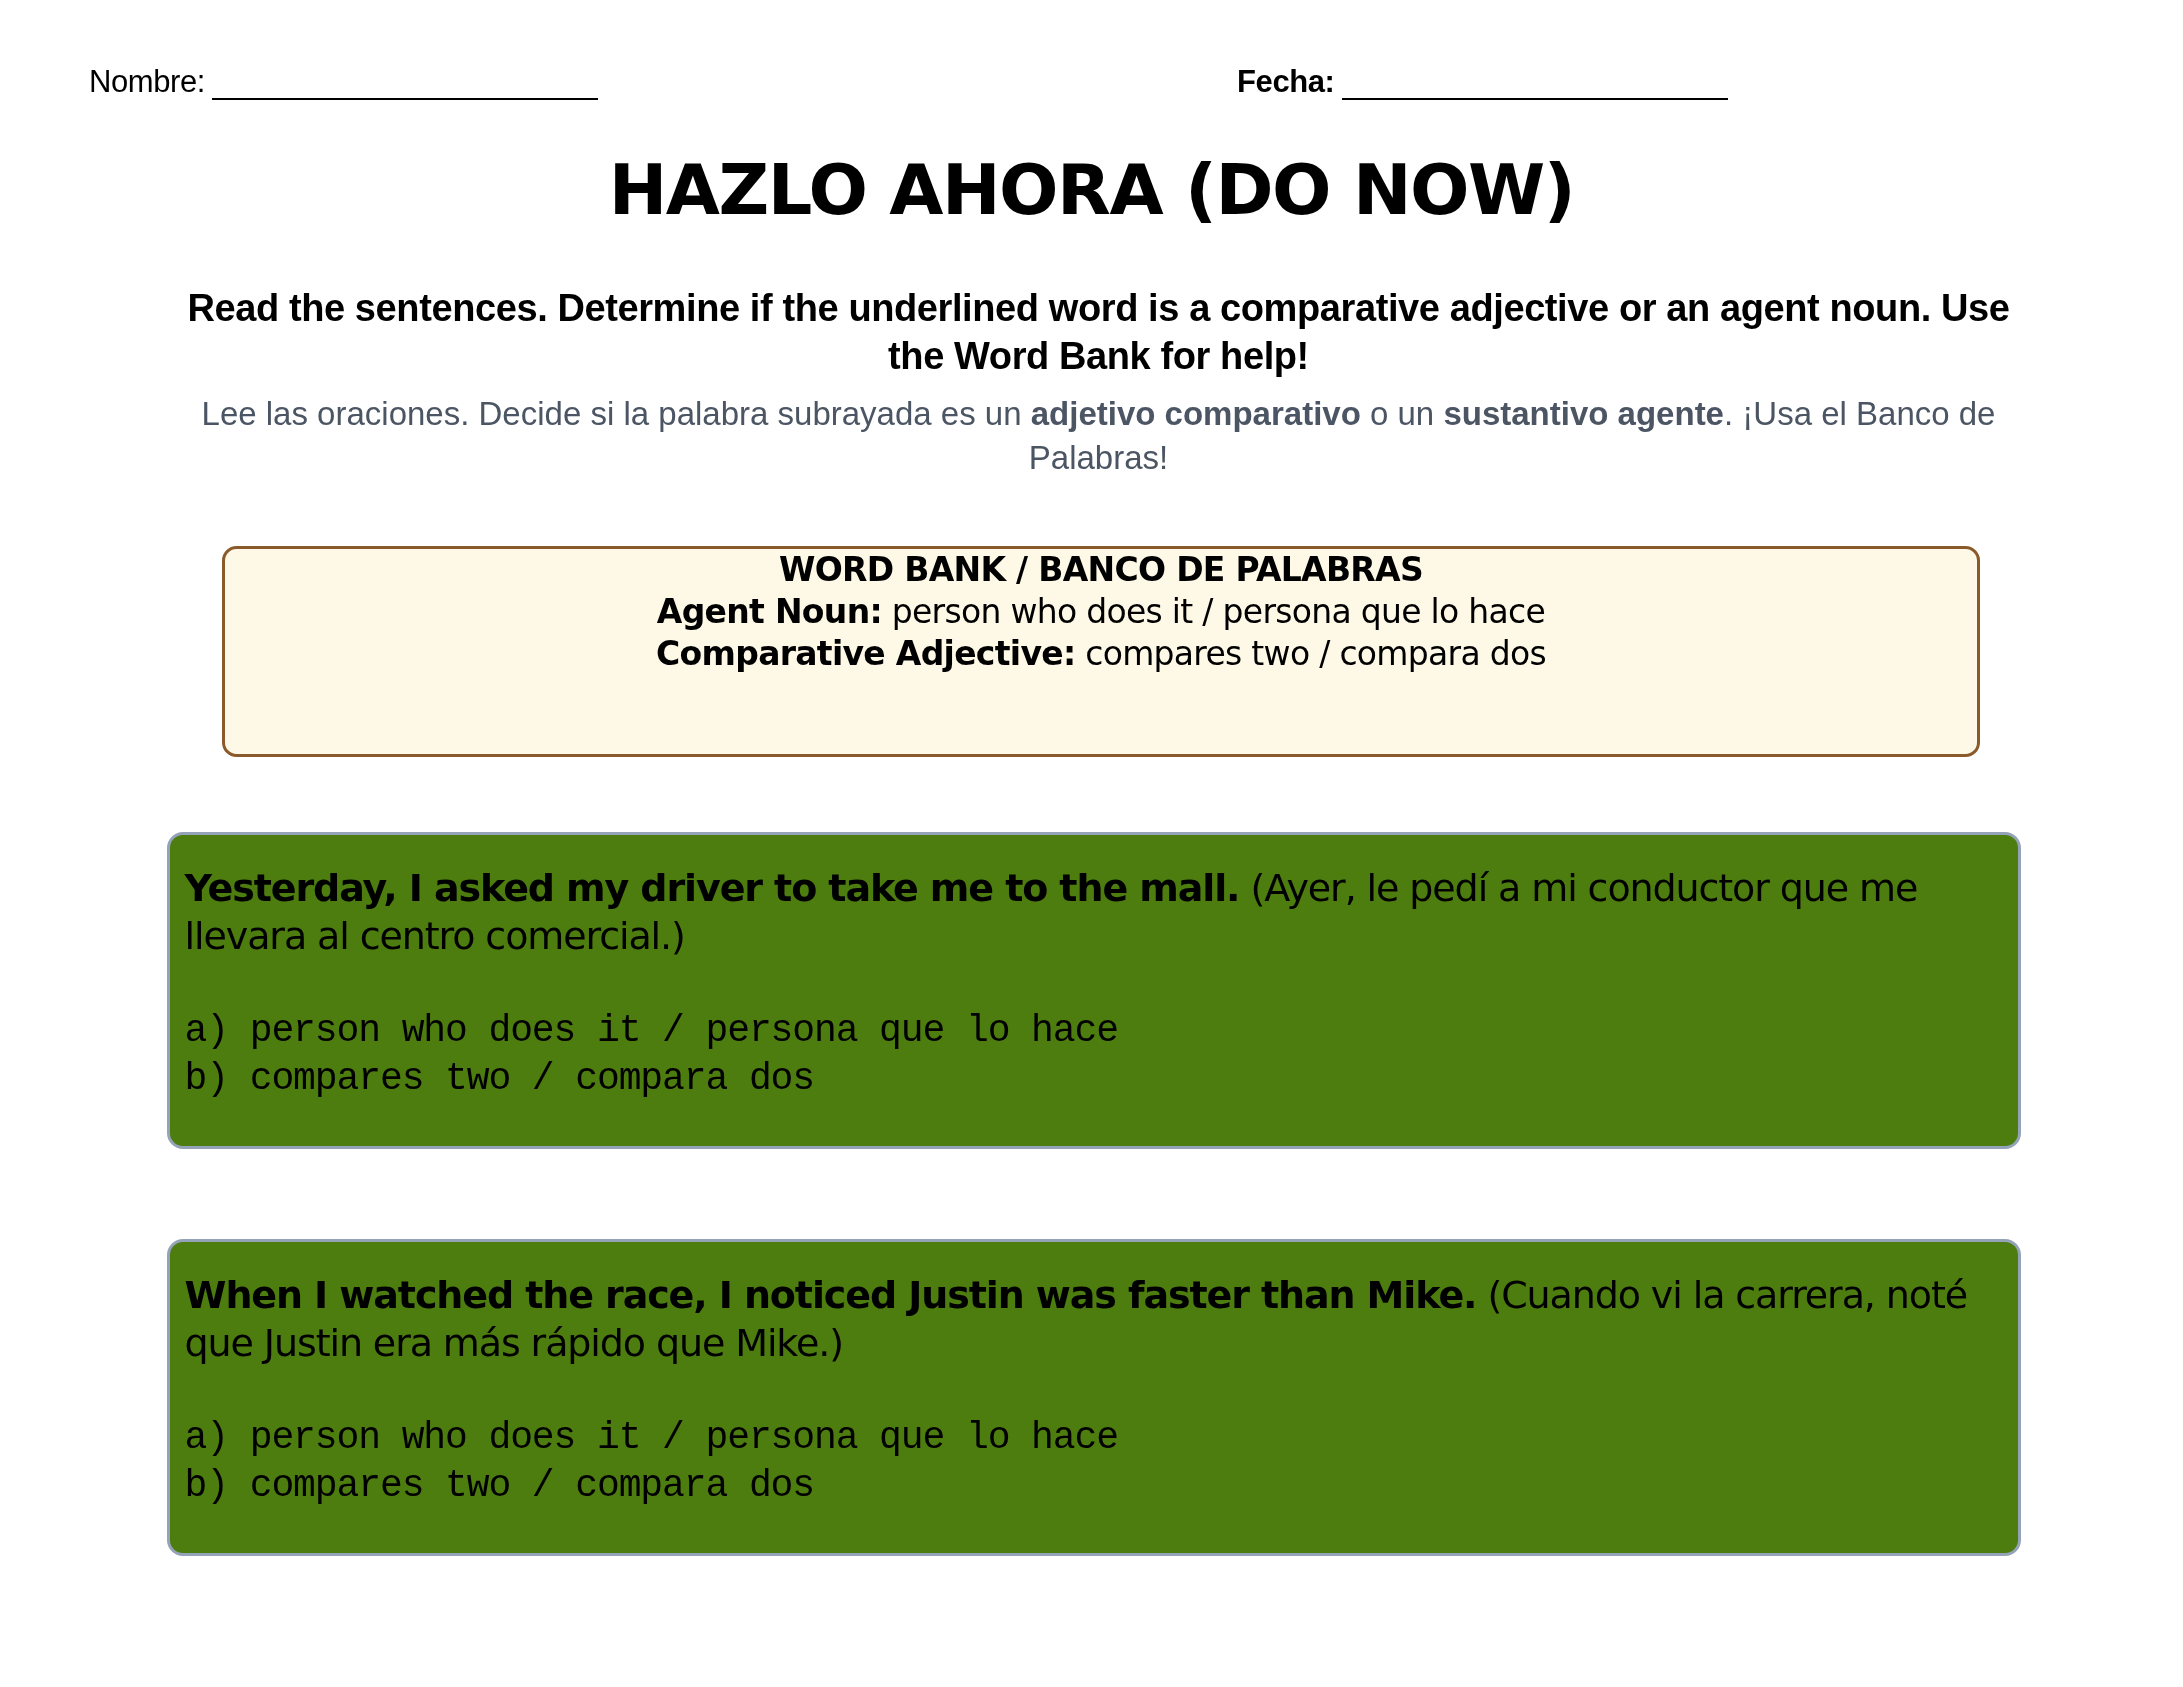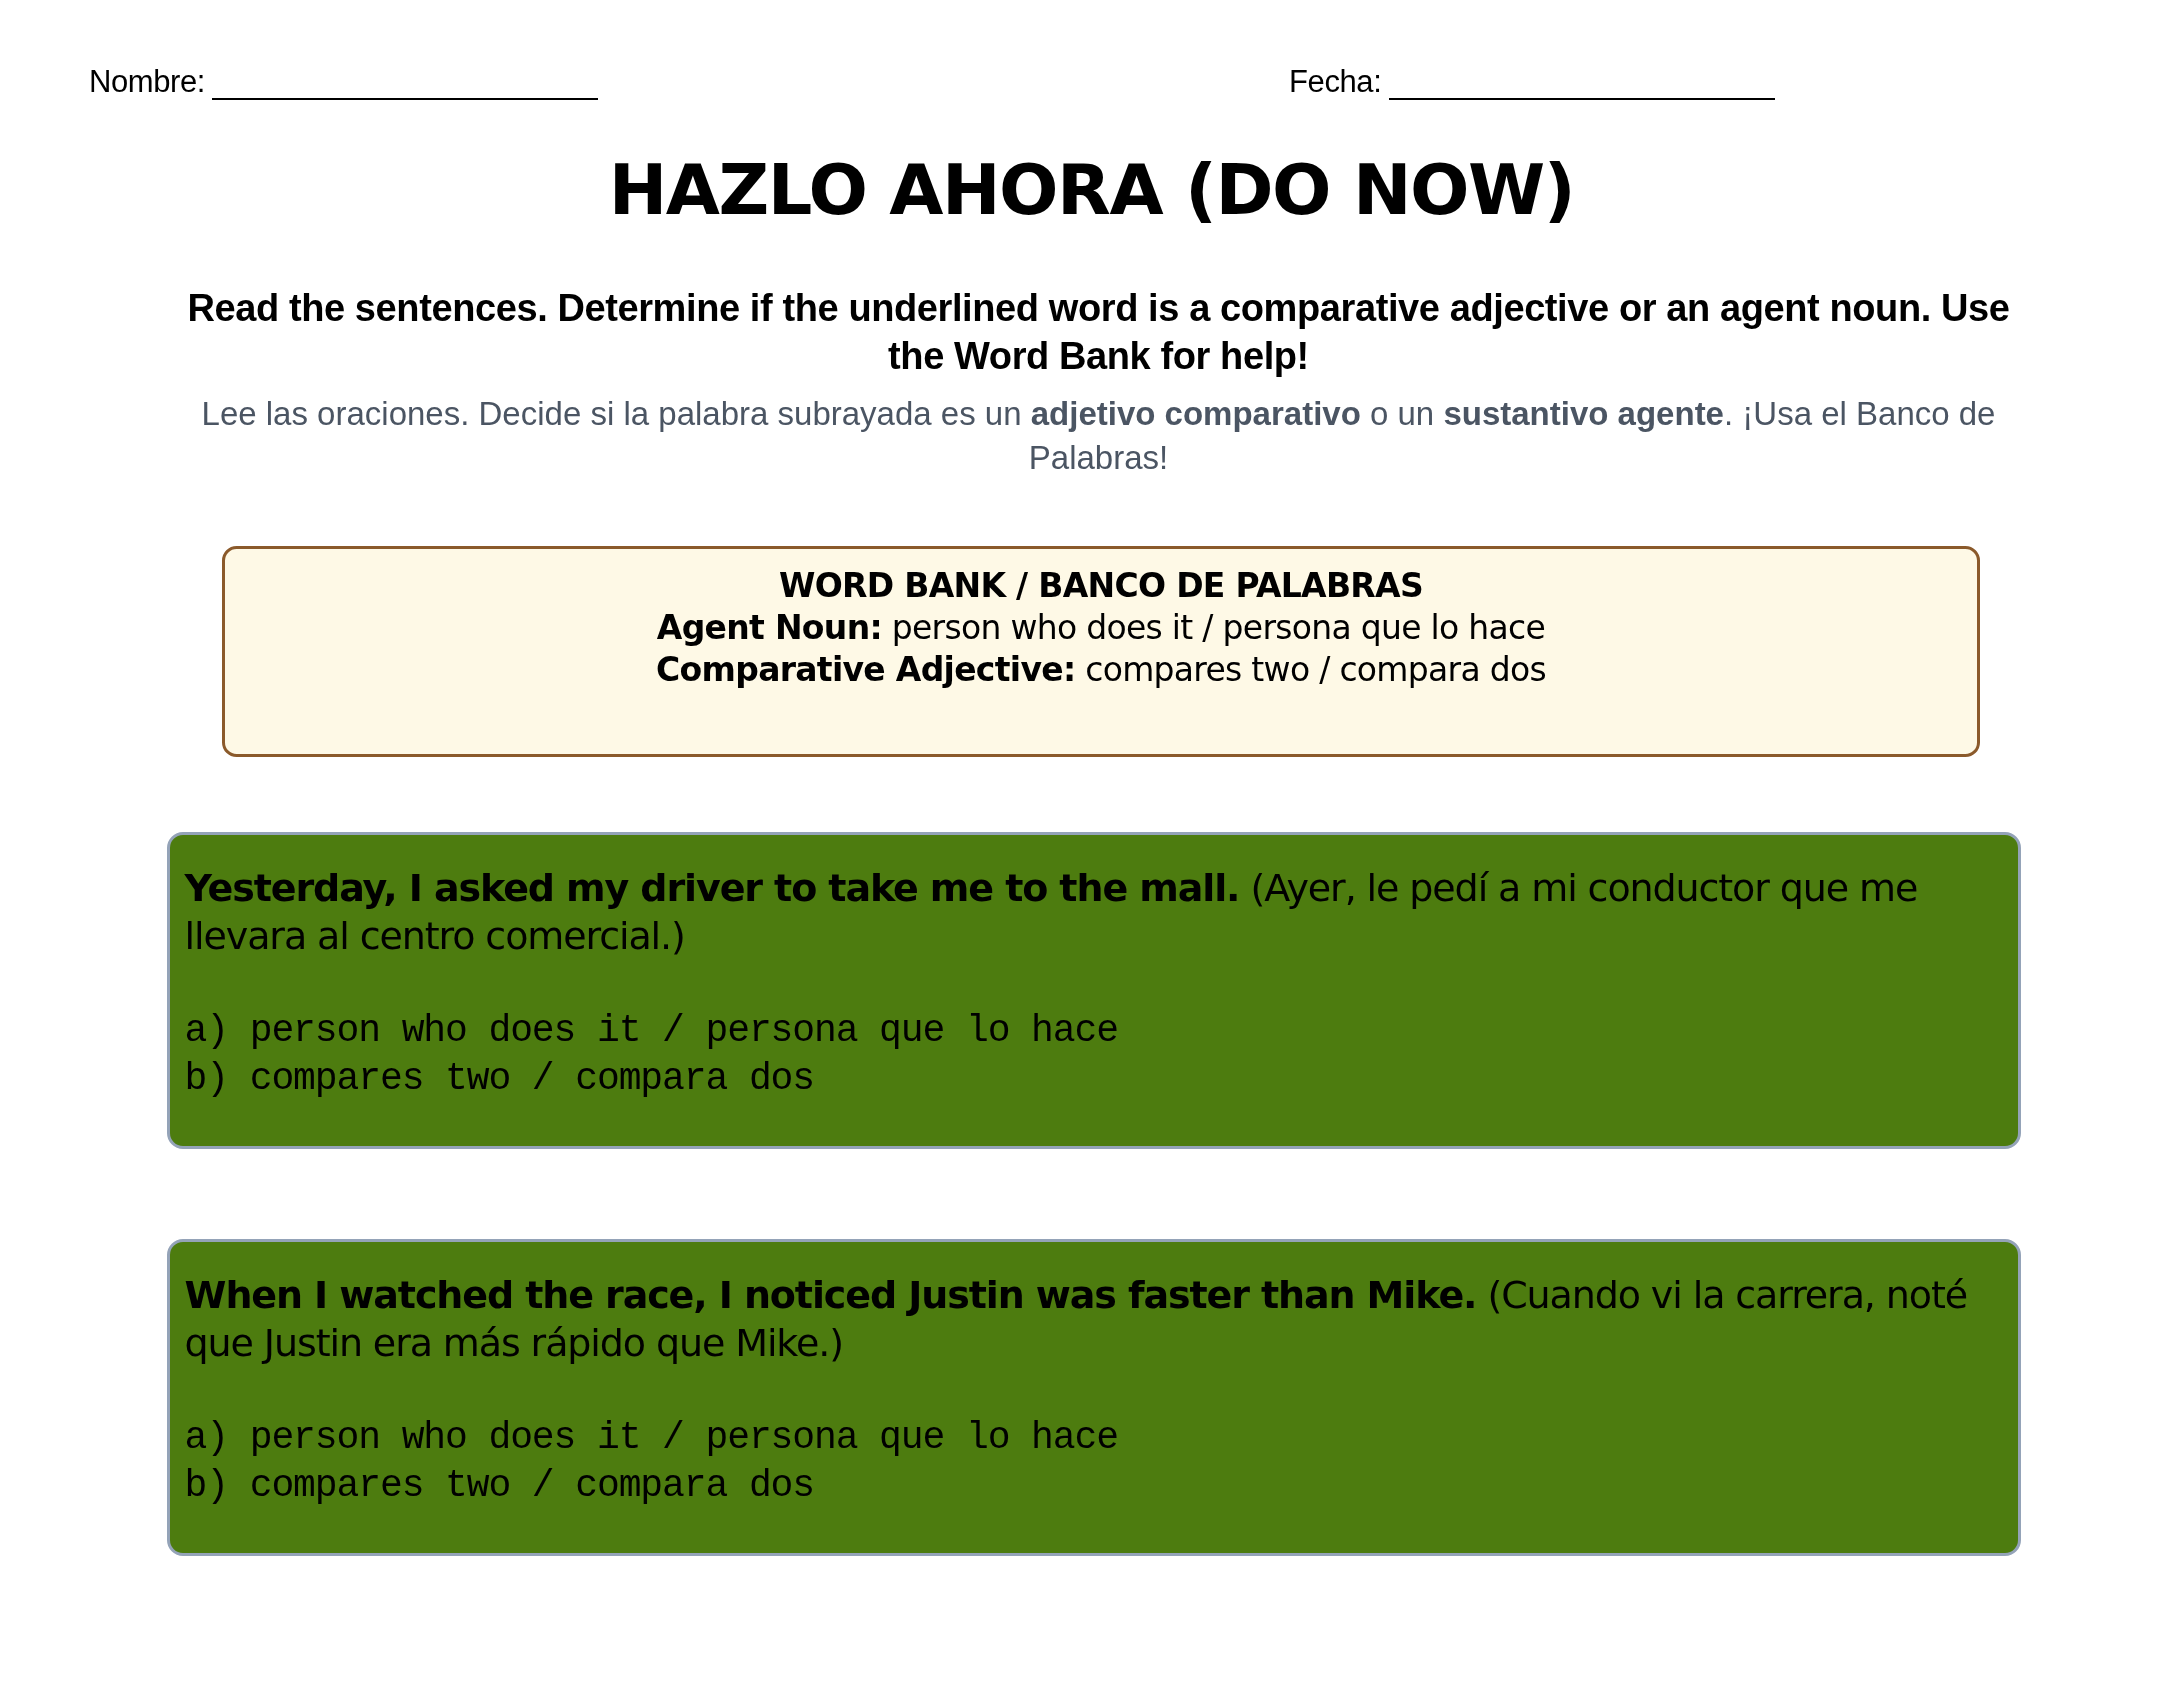--- a/index.html
+++ b/index.html
@@ -1,27 +1,27 @@
 <!DOCTYPE html>
 <html style="font-size:11.6px"><head>
 <meta charset="utf-8">
 <style>
   html, body { margin:0; padding:0; }
   body { width:2183px; height:1688px; background:#ffffff; position:relative; overflow:hidden; color:#000; }
   .field { position:absolute; top:64px; font-family:"Liberation Sans", sans-serif; font-size:31px; letter-spacing:-0.4px; display:flex; align-items:flex-end; }
   .field .line { display:inline-block; border-bottom:2.2px solid #000; height:28px; margin-left:7.3px; }
   #nombre { left:89px; }
   #nombre .line { width:386px; }
-  #fecha { left:1289px; }
+  #fecha { left:1237px;font-weight:bold; }
   #fecha .line { width:386px; }
   .title { position:absolute; top:149px; left:0; width:2183px; text-align:center; font-family:"DejaVu Sans", sans-serif; font-weight:bold; font-size:70px; letter-spacing:-1.5px; }
   .instr { position:absolute; top:284px; left:167px; width:1863px; text-align:center; font-family:"Liberation Sans", sans-serif; font-weight:bold; font-size:38px; line-height:48px; letter-spacing:-0.4px; }
   .instr-es { position:absolute; top:392px; left:167px; width:1863px; text-align:center; font-family:"Liberation Sans", sans-serif; font-size:33px; line-height:44px; color:#4b5563; }
   .instr-es b { font-weight:bold; }
-  .wordbank { position:absolute; left:222px; top:546px; width:1758px; height:211px; background:#fef9e6; border:3.6px solid #8b5a2b; border-radius:14.6px; text-align:center; font-family:"DejaVu Sans", sans-serif; font-size:33px; line-height:42px; padding-top:16px; box-sizing:border-box; letter-spacing:-0.7px; }
+  .wordbank { position:absolute; left:222px; top:546px; width:1758px; height:211px; background:#fef9e6; border:3.6px solid #8b5a2b; border-radius:14.6px; text-align:center; font-family:"DejaVu Sans", sans-serif; font-size:33px; line-height:42px; box-sizing:border-box; letter-spacing:-0.7px; }
   .wordbank .wb-title { font-weight:bold; }
   .wordbank b { font-weight:bold; }
   .qbox { position:absolute; left:167px; width:1854px; height:317px; border:3.6px solid #94a3b8; border-radius:16px; box-sizing:border-box; background:#4d7c0f; text-align:left; font-family:"DejaVu Sans", sans-serif; font-size:38px; line-height:48px; padding:29px 14.6px 0 14.6px; letter-spacing:-1.1px; }
   #q1 { top:832px; }
   #q2 { top:1239px; }
   .qbox .sentence b { font-weight:bold; }
   .qbox .options { margin-top:47px; }
   .opt { display:block;font-family:Liberation Mono, monospace; }
 </style>
 </head>

